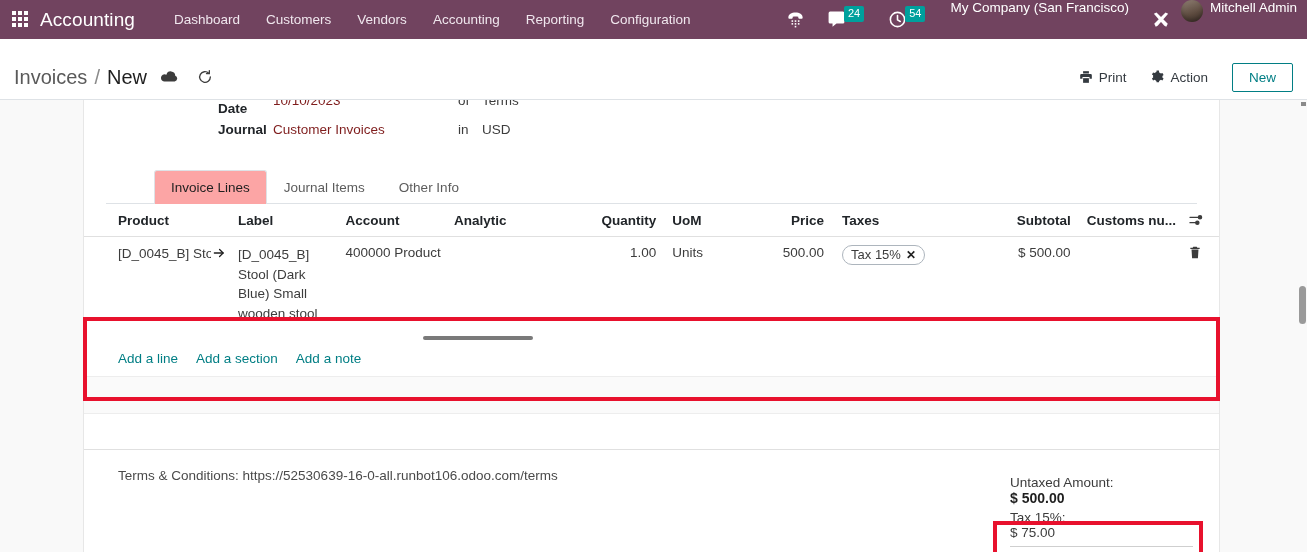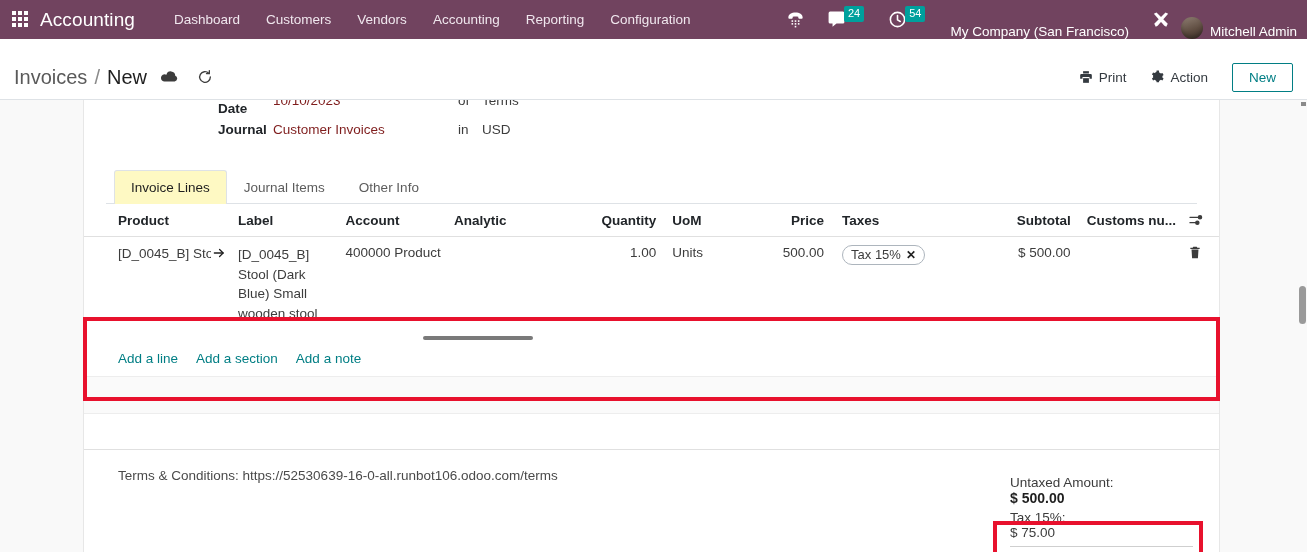--- a/index.html
+++ b/index.html
@@ -44,21 +44,21 @@
   .nav-item {
     font-size: 13.5px;
     color: #f0e7ee;
     padding: 10px 13px;
     white-space: nowrap;
     cursor: pointer;
   }
   .nav-right {
     margin-left: auto;
     display: flex;
-    align-items: flex-end;
+    align-items: flex-start;
     gap: 0px;
   }
   .sysicon {
     position: relative;
     padding: 0 11px;
     display: flex;
     align-items: center;
     cursor: pointer;
     height: 39px;
   }
@@ -198,24 +198,25 @@
     padding: 9px 16px;
     color: #5c5c5c;
     border: 1px solid transparent;
     border-bottom: none;
     margin-bottom: -1px;
     cursor: pointer;
     white-space: nowrap;
   }
   .tab.active {
     color: #1f1f1f;
-    background: #fef9c3;
+    background: #fca5a5;
     border-color: #dee2e6;
     border-top-left-radius: 3px;
     border-top-right-radius: 3px;
+    margin-left: 40px;
   }
 
   
   .lines-wrap { position: relative; padding: 0 0 0 0; }
   table.lines {
     width: 100%;
     border-collapse: collapse;
     font-size: 13.5px;
   }
   table.lines thead th {

